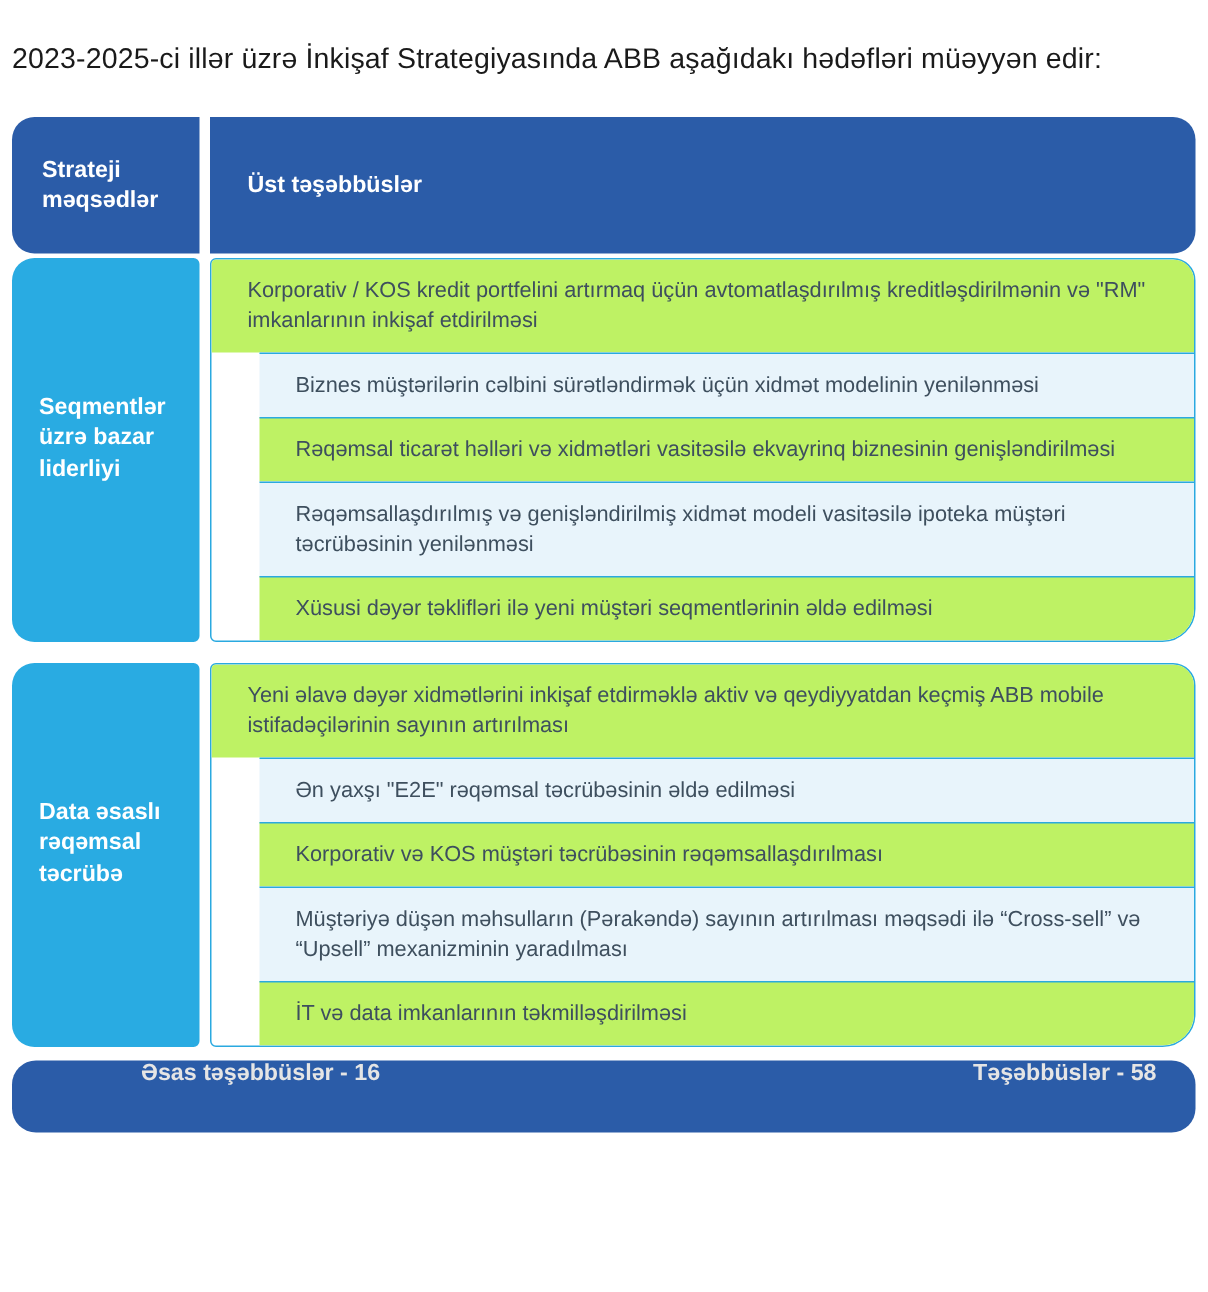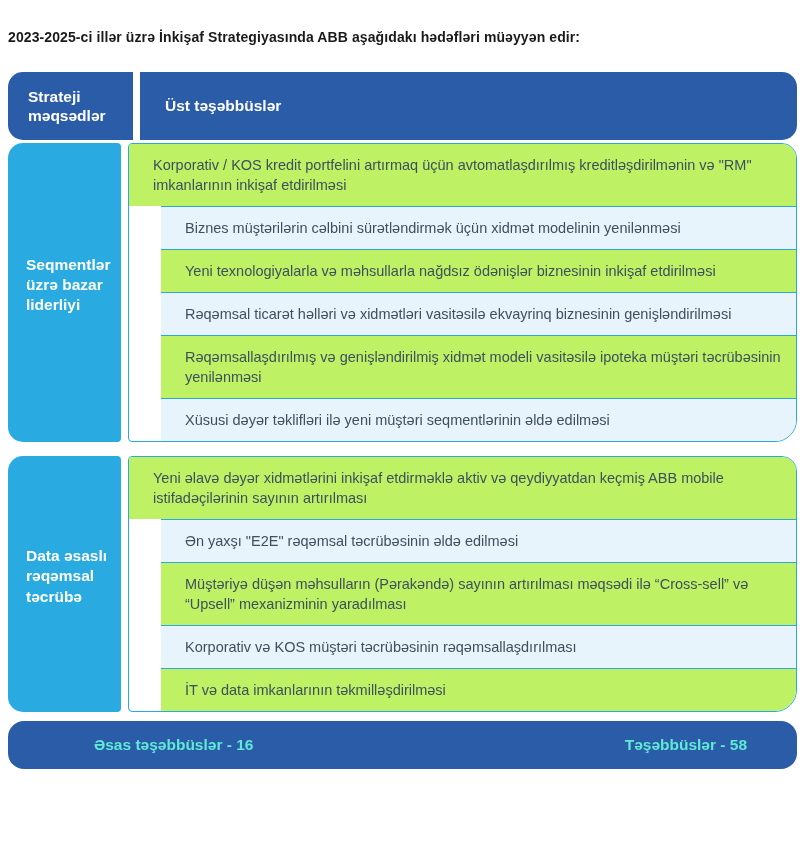--- a/index.html
+++ b/index.html
@@ -15,33 +15,33 @@
   html,body{width:805px;height:861px;}
   body{
     background:#ffffff;
     font-family:"Liberation Sans", sans-serif;
     position:relative;
     overflow:hidden;
   }
   .page{width:805px;height:861px;position:relative;}
   .title{
     margin:29px 8px 0 8px;
-    font-size:14px;
-    font-weight:700;
+    font-size:19px;
+    font-weight:400;
     color:var(--title_text);
     letter-spacing:.1px;
   }
   .tbl{
     margin:27px 8px 0 8px;
     width:789px;
   }
   
   .thead{
     display:flex;
-    height:68px;
+    height:91px;
   }
   .th{
     background:var(--primary_blue);
     color:#ffffff;
     font-weight:700;
     font-size:15.5px;
     line-height:1.25;
     display:flex;
     align-items:center;
   }
@@ -57,21 +57,21 @@
     border-radius:0 15px 15px 0;
     padding-left:25px;
   }
   
   .sec{
     display:flex;
     margin-top:3px;
   }
   .sec + .sec{margin-top:14px;}
   .goal-cell{
-    width:113px;
+    width:125px;
     margin-right:7px;
     background:var(--accent_cyan);
     border-radius:15px 4px 4px 15px;
     color:#ffffff;
     font-weight:700;
     font-size:15.5px;
     line-height:1.3;
     display:flex;
     align-items:center;
     padding:10px 8px 25px 18px;
@@ -91,27 +91,26 @@
     background:#bef264;
   }
   .row:nth-child(even){background:var(--row_alt);}
   .row + .row{border-top:1px solid var(--border_cyan);margin-left:32px;}
   
   .tfoot{
     margin-top:9px;
     height:48px;
     background:var(--primary_blue);
     border-radius:16px;
-    color:#5eead4;
+    color:#e5e5e5;
     font-weight:700;
     font-size:15.5px;
     display:flex;
-    align-items:center;
     justify-content:space-between;
-    padding:0 50px 0 86px;
+    padding:0 26px 0 86px;
   }
 </style>
 </head>
 <body>
 
 <div class="page">
 
   <h1 class="title">2023-2025-ci illər üzrə İnkişaf Strategiyasında ABB aşağıdakı hədəfləri müəyyən edir:</h1>
 
   <div class="tbl">
@@ -125,36 +124,35 @@
       </div>
     </div>
 
     <section class="sec">
       <div class="goal-cell">
         <span>Seqmentlər üzrə bazar liderliyi</span>
       </div>
       <div class="rows">
         <div class="row">Korporativ / KOS kredit portfelini artırmaq üçün avtomatlaşdırılmış kreditləşdirilmənin və "RM" imkanlarının inkişaf etdirilməsi</div>
         <div class="row">Biznes müştərilərin cəlbini sürətləndirmək üçün xidmət modelinin yenilənməsi</div>
-        <div class="row">Yeni texnologiyalarla və məhsullarla nağdsız ödənişlər biznesinin inkişaf etdirilməsi</div>
         <div class="row">Rəqəmsal ticarət həlləri və xidmətləri vasitəsilə ekvayrinq biznesinin genişləndirilməsi</div>
         <div class="row">Rəqəmsallaşdırılmış və genişləndirilmiş xidmət modeli vasitəsilə ipoteka müştəri təcrübəsinin yenilənməsi</div>
         <div class="row">Xüsusi dəyər təklifləri ilə yeni müştəri seqmentlərinin əldə edilməsi</div>
       </div>
     </section>
 
     <section class="sec">
       <div class="goal-cell">
         <span>Data əsaslı rəqəmsal təcrübə</span>
       </div>
       <div class="rows">
         <div class="row">Yeni əlavə dəyər xidmətlərini inkişaf etdirməklə aktiv və qeydiyyatdan keçmiş ABB mobile istifadəçilərinin sayının artırılması</div>
         <div class="row">Ən yaxşı "E2E" rəqəmsal təcrübəsinin əldə edilməsi</div>
+        <div class="row">Korporativ və KOS müştəri təcrübəsinin rəqəmsallaşdırılması</div>
         <div class="row">Müştəriyə düşən məhsulların (Pərakəndə) sayının artırılması məqsədi ilə “Cross-sell” və “Upsell” mexanizminin yaradılması</div>
-        <div class="row">Korporativ və KOS müştəri təcrübəsinin rəqəmsallaşdırılması</div>
         <div class="row">İT və data imkanlarının təkmilləşdirilməsi</div>
       </div>
     </section>
 
     <div class="tfoot">
       <span>Əsas təşəbbüslər - 16</span>
       <span>Təşəbbüslər - 58</span>
     </div>
 
   </div>

